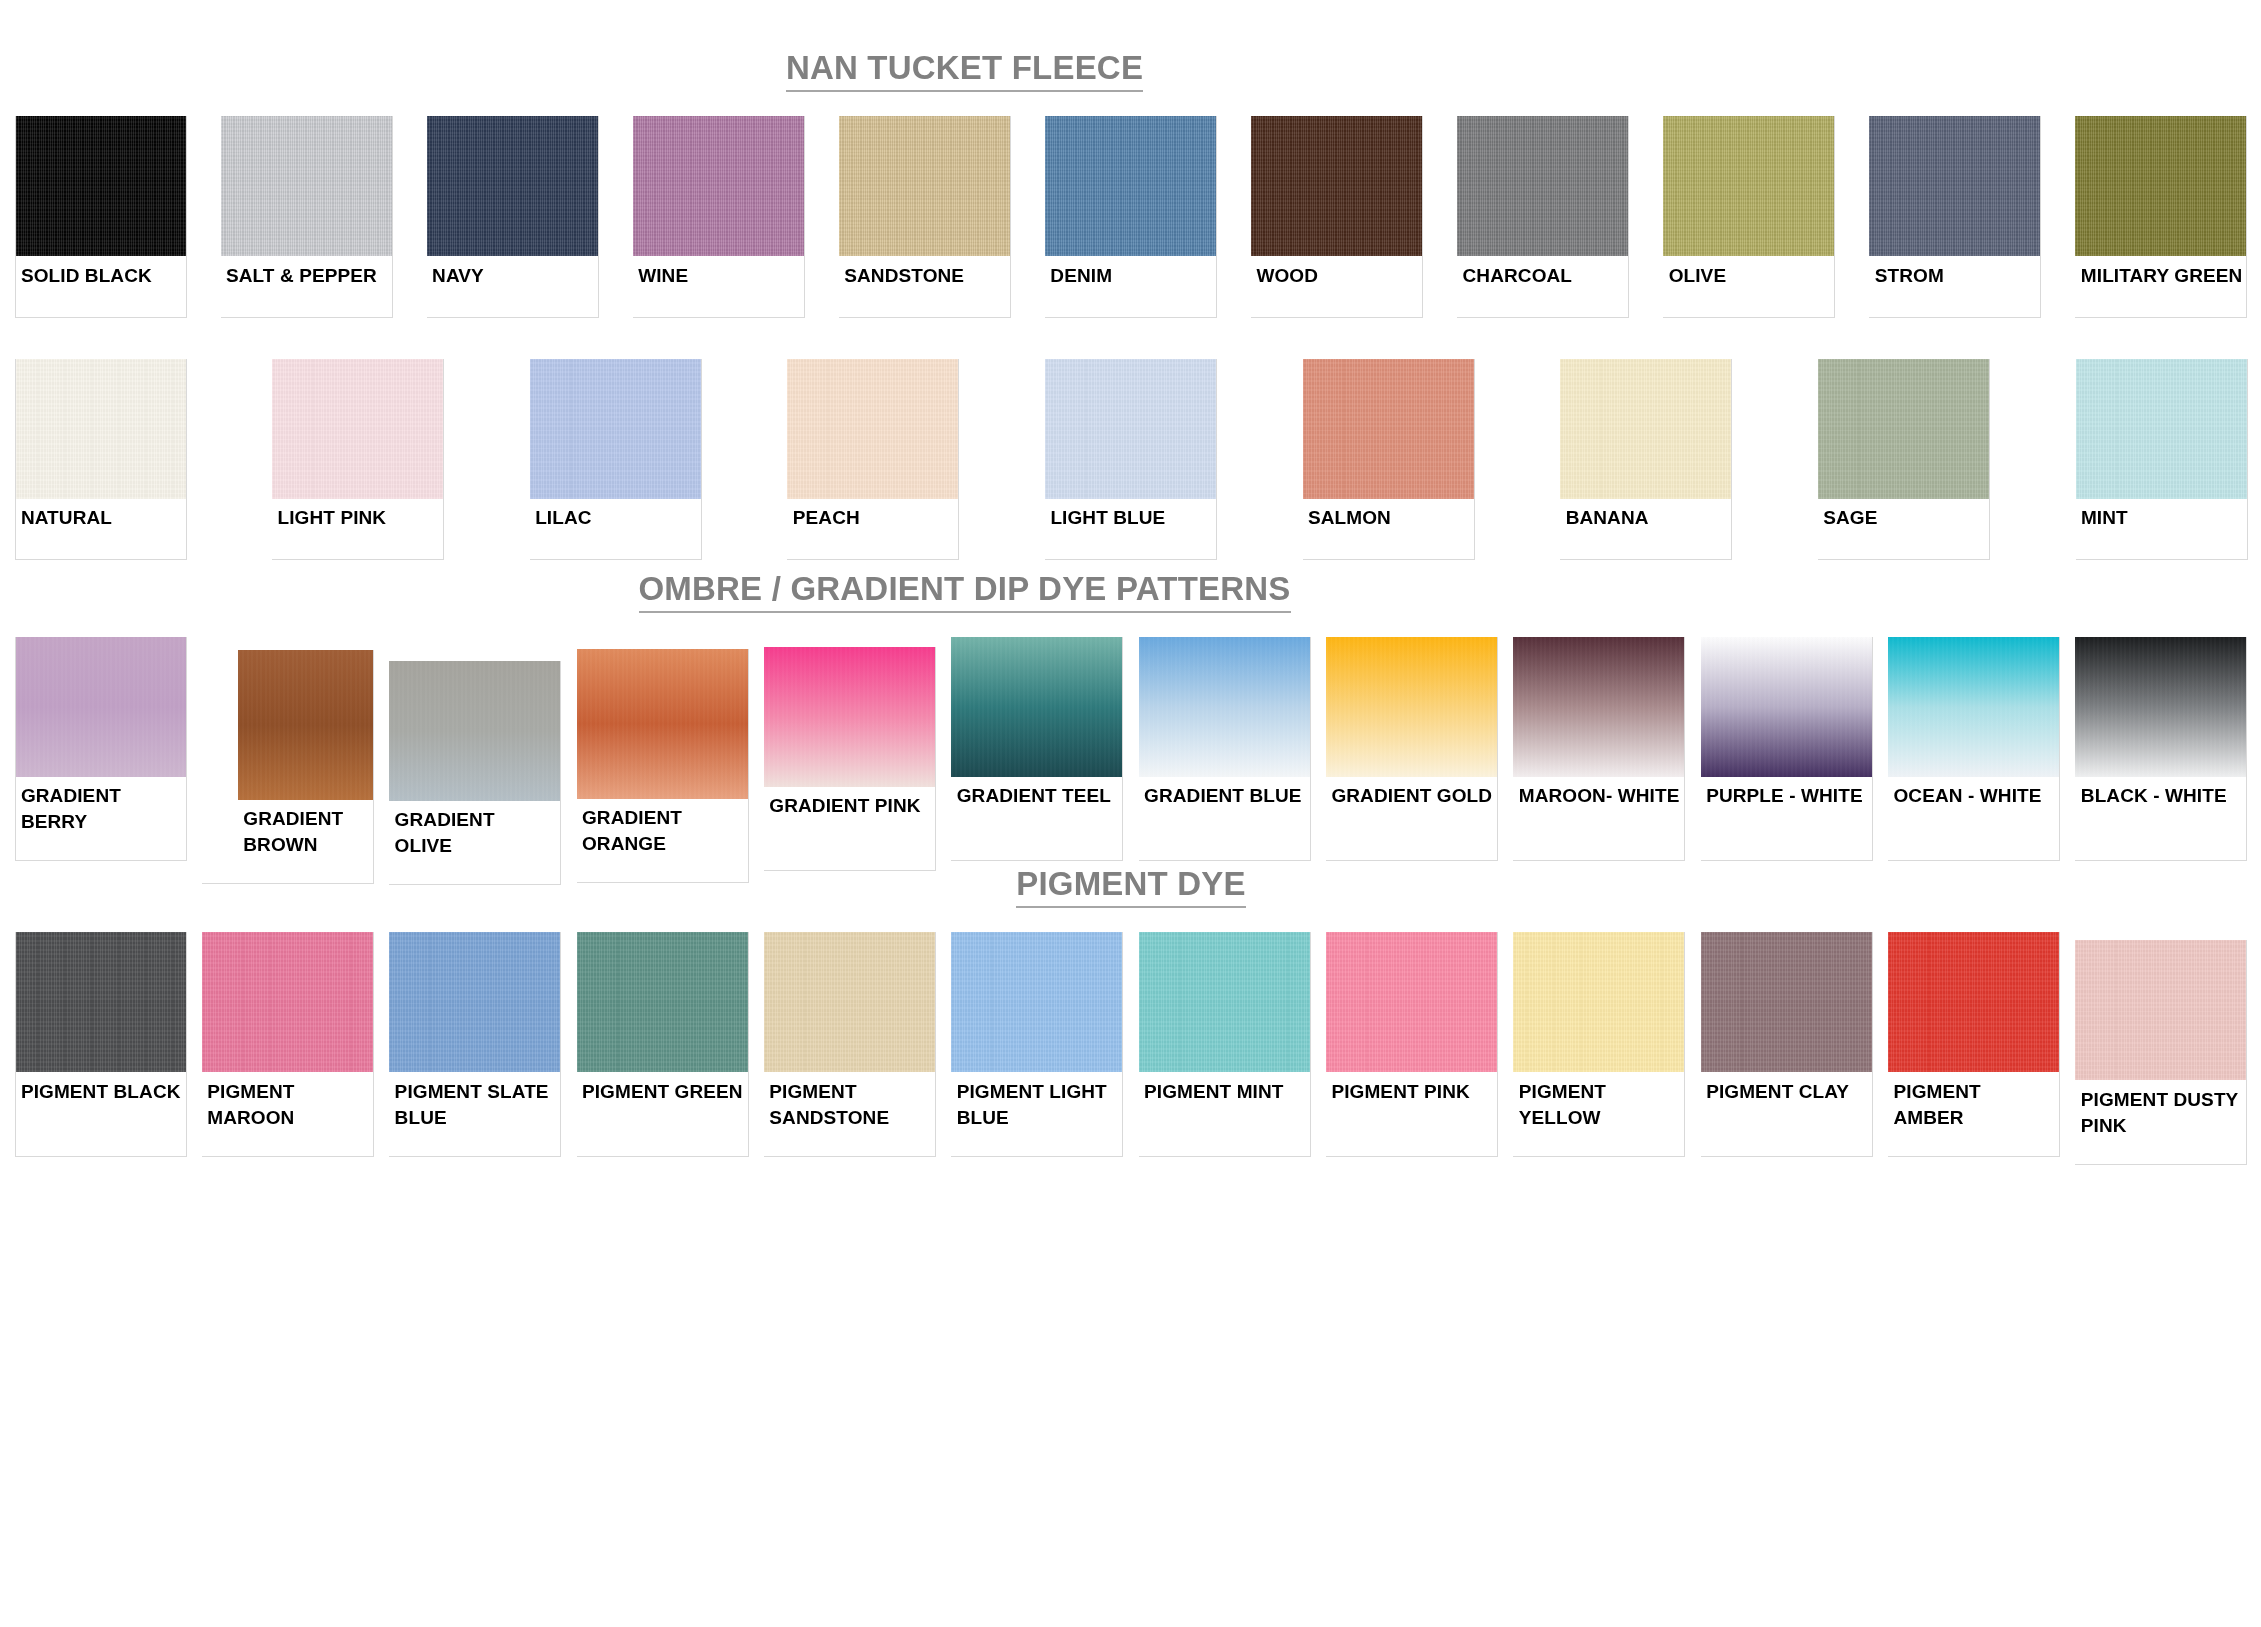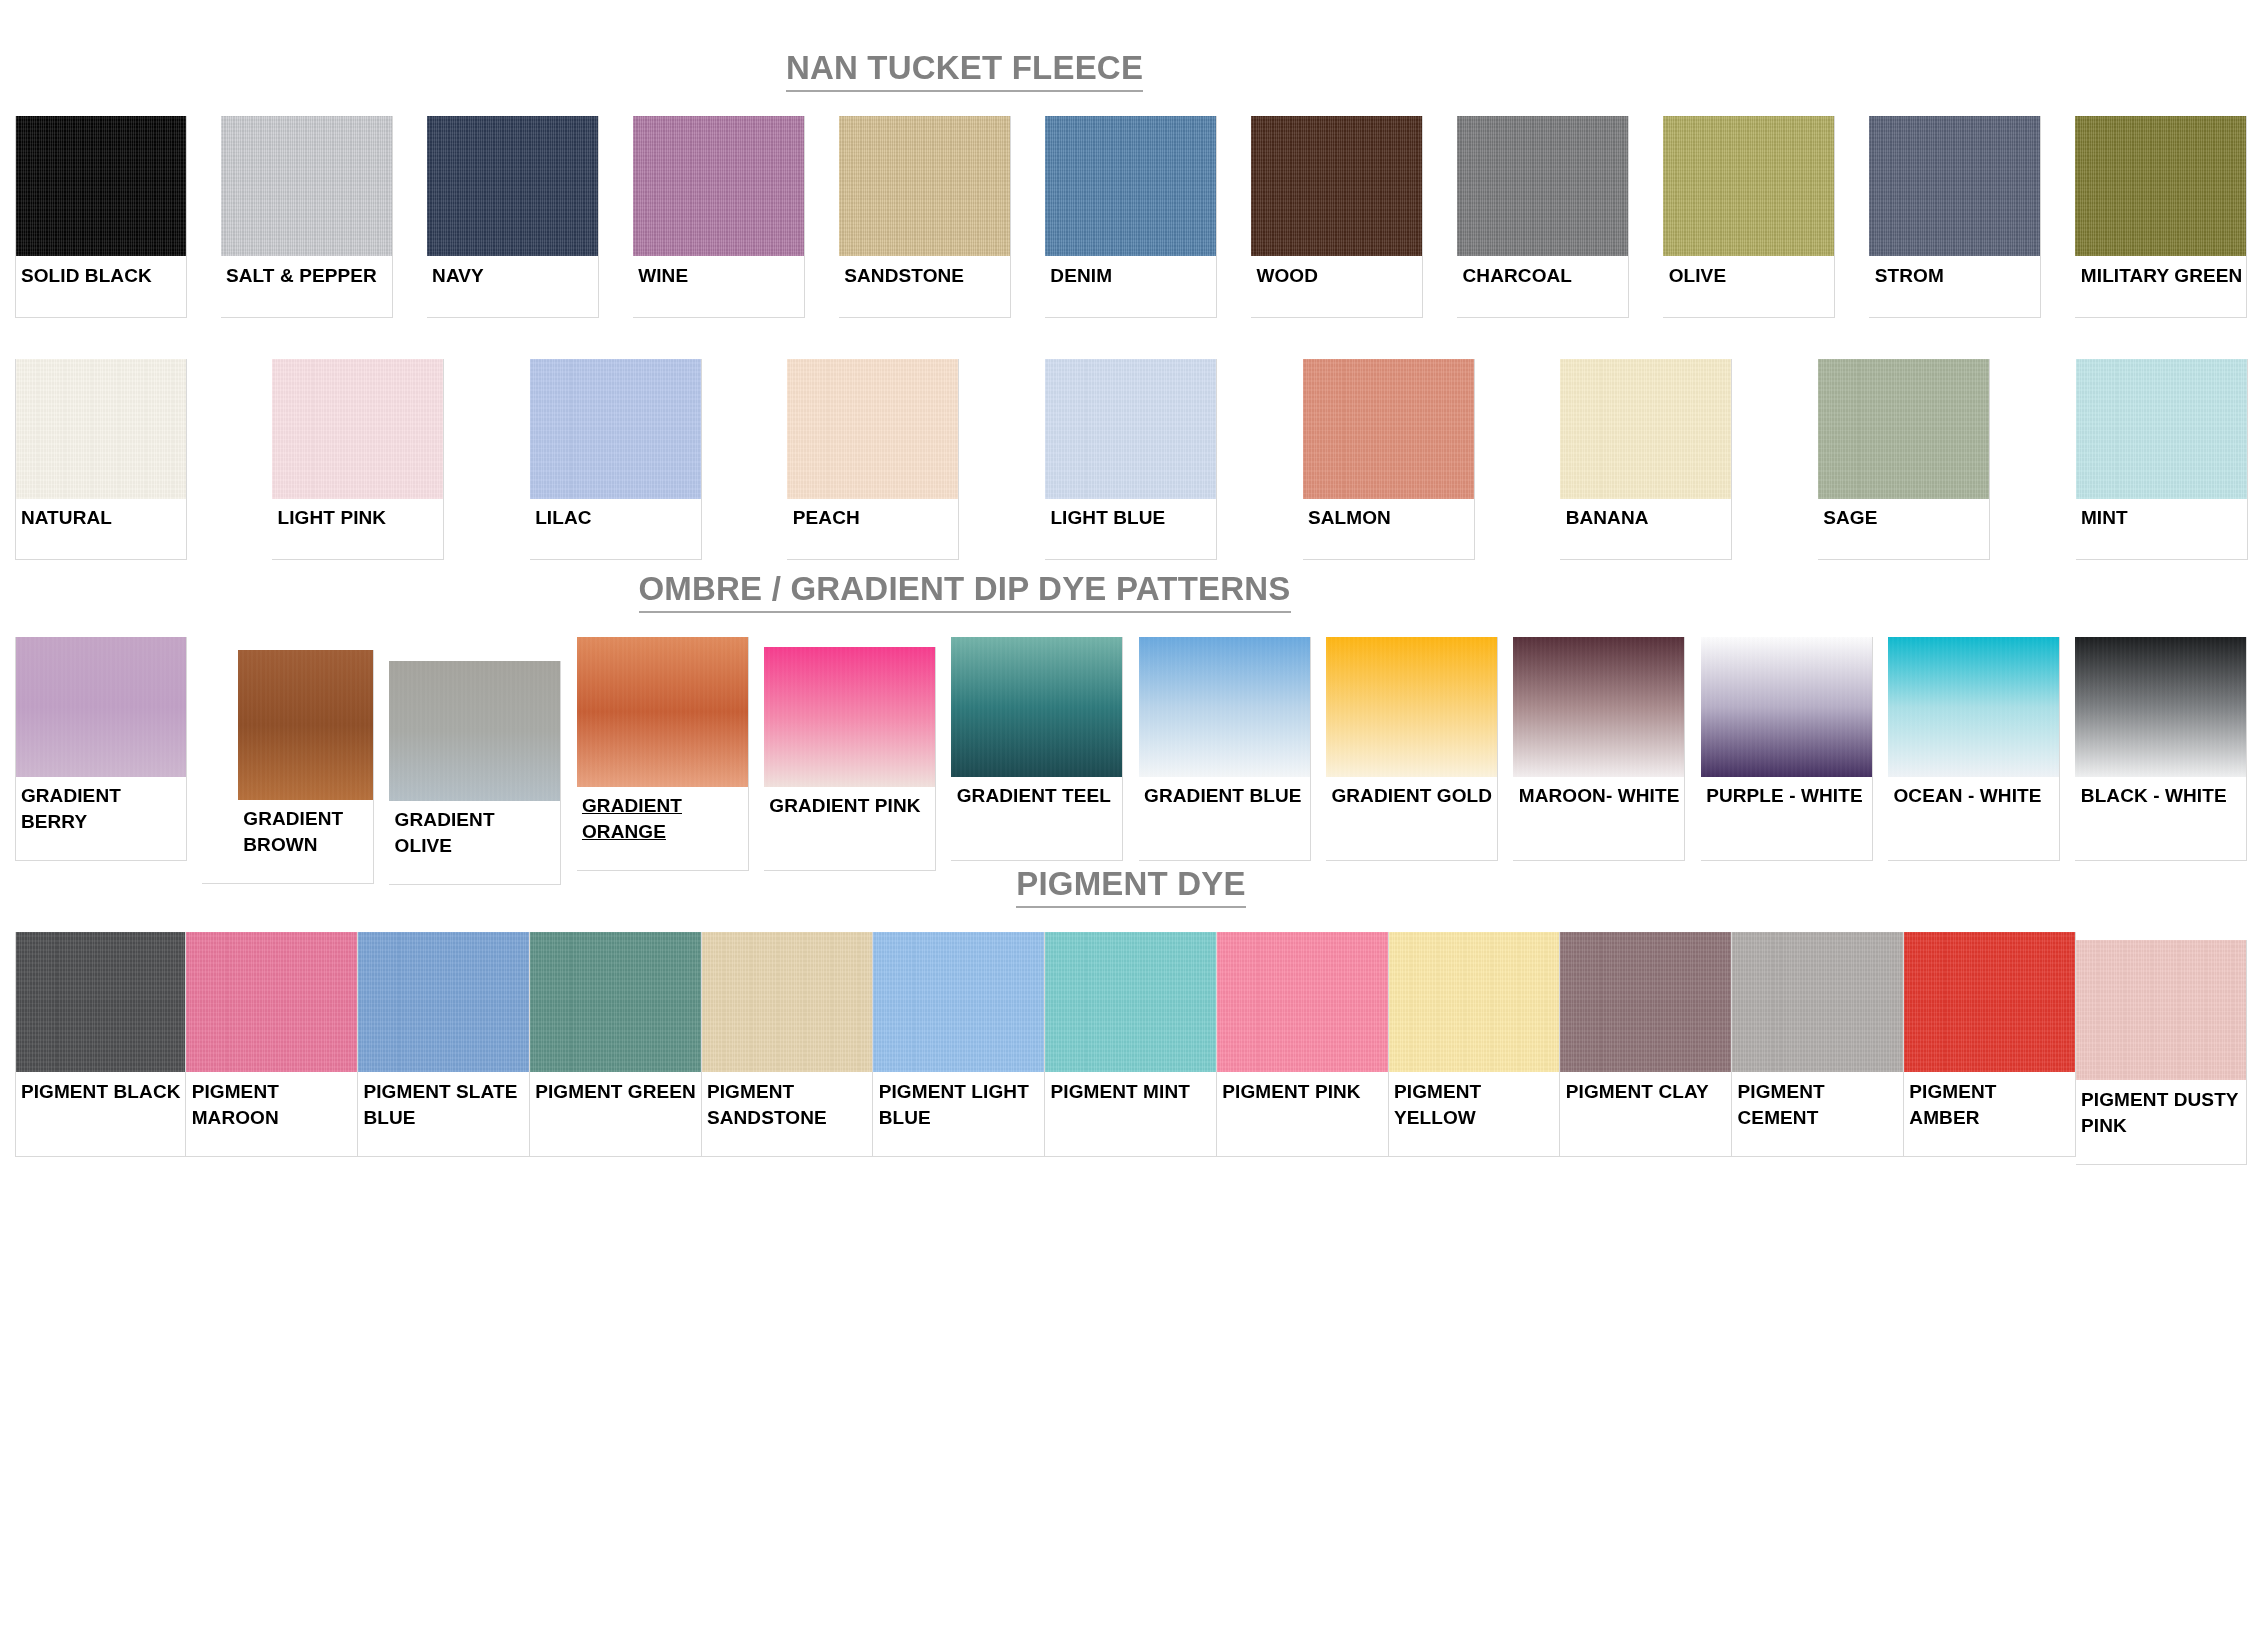--- a/index.html
+++ b/index.html
@@ -230,21 +230,21 @@
             <div class="tex"></div>
           </div>
           <div class="label" style="min-height: 77px;">GRADIENT BROWN</div>
         </div>
         <div class="cell" style="width: 172px; margin-top: 24px;">
           <div class="swatch grad" style="height: 140px; background: linear-gradient(rgb(165, 164, 158) 0%, rgb(168, 170, 166) 50%, rgb(180, 191, 198) 100%);">
             <div class="tex"></div>
           </div>
           <div class="label" style="min-height: 77px;">GRADIENT OLIVE</div>
         </div>
-        <div class="cell" style="width: 172px; margin-top: 0px; text-decoration: underline;">
+        <div class="cell" style="width: 172px; margin-top: 12px;">
           <div class="swatch grad" style="height: 150px; background: linear-gradient(rgb(224, 139, 93) 0%, rgb(199, 95, 53) 50%, rgb(232, 162, 128) 100%);">
             <div class="tex"></div>
           </div>
           <div class="label" style="min-height: 77px;">GRADIENT ORANGE</div>
         </div>
         <div class="cell" style="width: 172px; margin-top: 10px;">
           <div class="swatch grad" style="height: 140px; background: linear-gradient(rgb(245, 61, 142) 0%, rgb(244, 137, 173) 50%, rgb(240, 224, 220) 100%);">
             <div class="tex"></div>
           </div>
           <div class="label" style="min-height: 77px;">GRADIENT PINK</div>
@@ -353,26 +353,20 @@
           </div>
           <div class="label" style="min-height: 77px;">PIGMENT YELLOW</div>
         </div>
         <div class="cell" style="width: 172px; margin-top: 0px;">
           <div class="swatch soft" style="height: 140px; background: rgb(141, 115, 119);">
             <div class="tex"></div>
           </div>
           <div class="label" style="min-height: 77px;">PIGMENT CLAY</div>
         </div>
         <div class="cell" style="width: 172px; margin-top: 0px;">
-          <div class="swatch soft" style="height: 140px; background: rgb(176, 173, 170);">
-            <div class="tex"></div>
-          </div>
-          <div class="label" style="min-height: 77px;">PIGMENT CEMENT</div>
-        </div>
-        <div class="cell" style="width: 172px; margin-top: 0px;">
           <div class="swatch soft" style="height: 140px; background: rgb(224, 56, 47);">
             <div class="tex"></div>
           </div>
           <div class="label" style="min-height: 77px;">PIGMENT AMBER</div>
         </div>
         <div class="cell" style="width: 172px; margin-top: 8px;">
           <div class="swatch soft" style="height: 140px; background: rgb(238, 199, 195);">
             <div class="tex"></div>
           </div>
           <div class="label" style="min-height: 77px;">PIGMENT DUSTY PINK</div>

